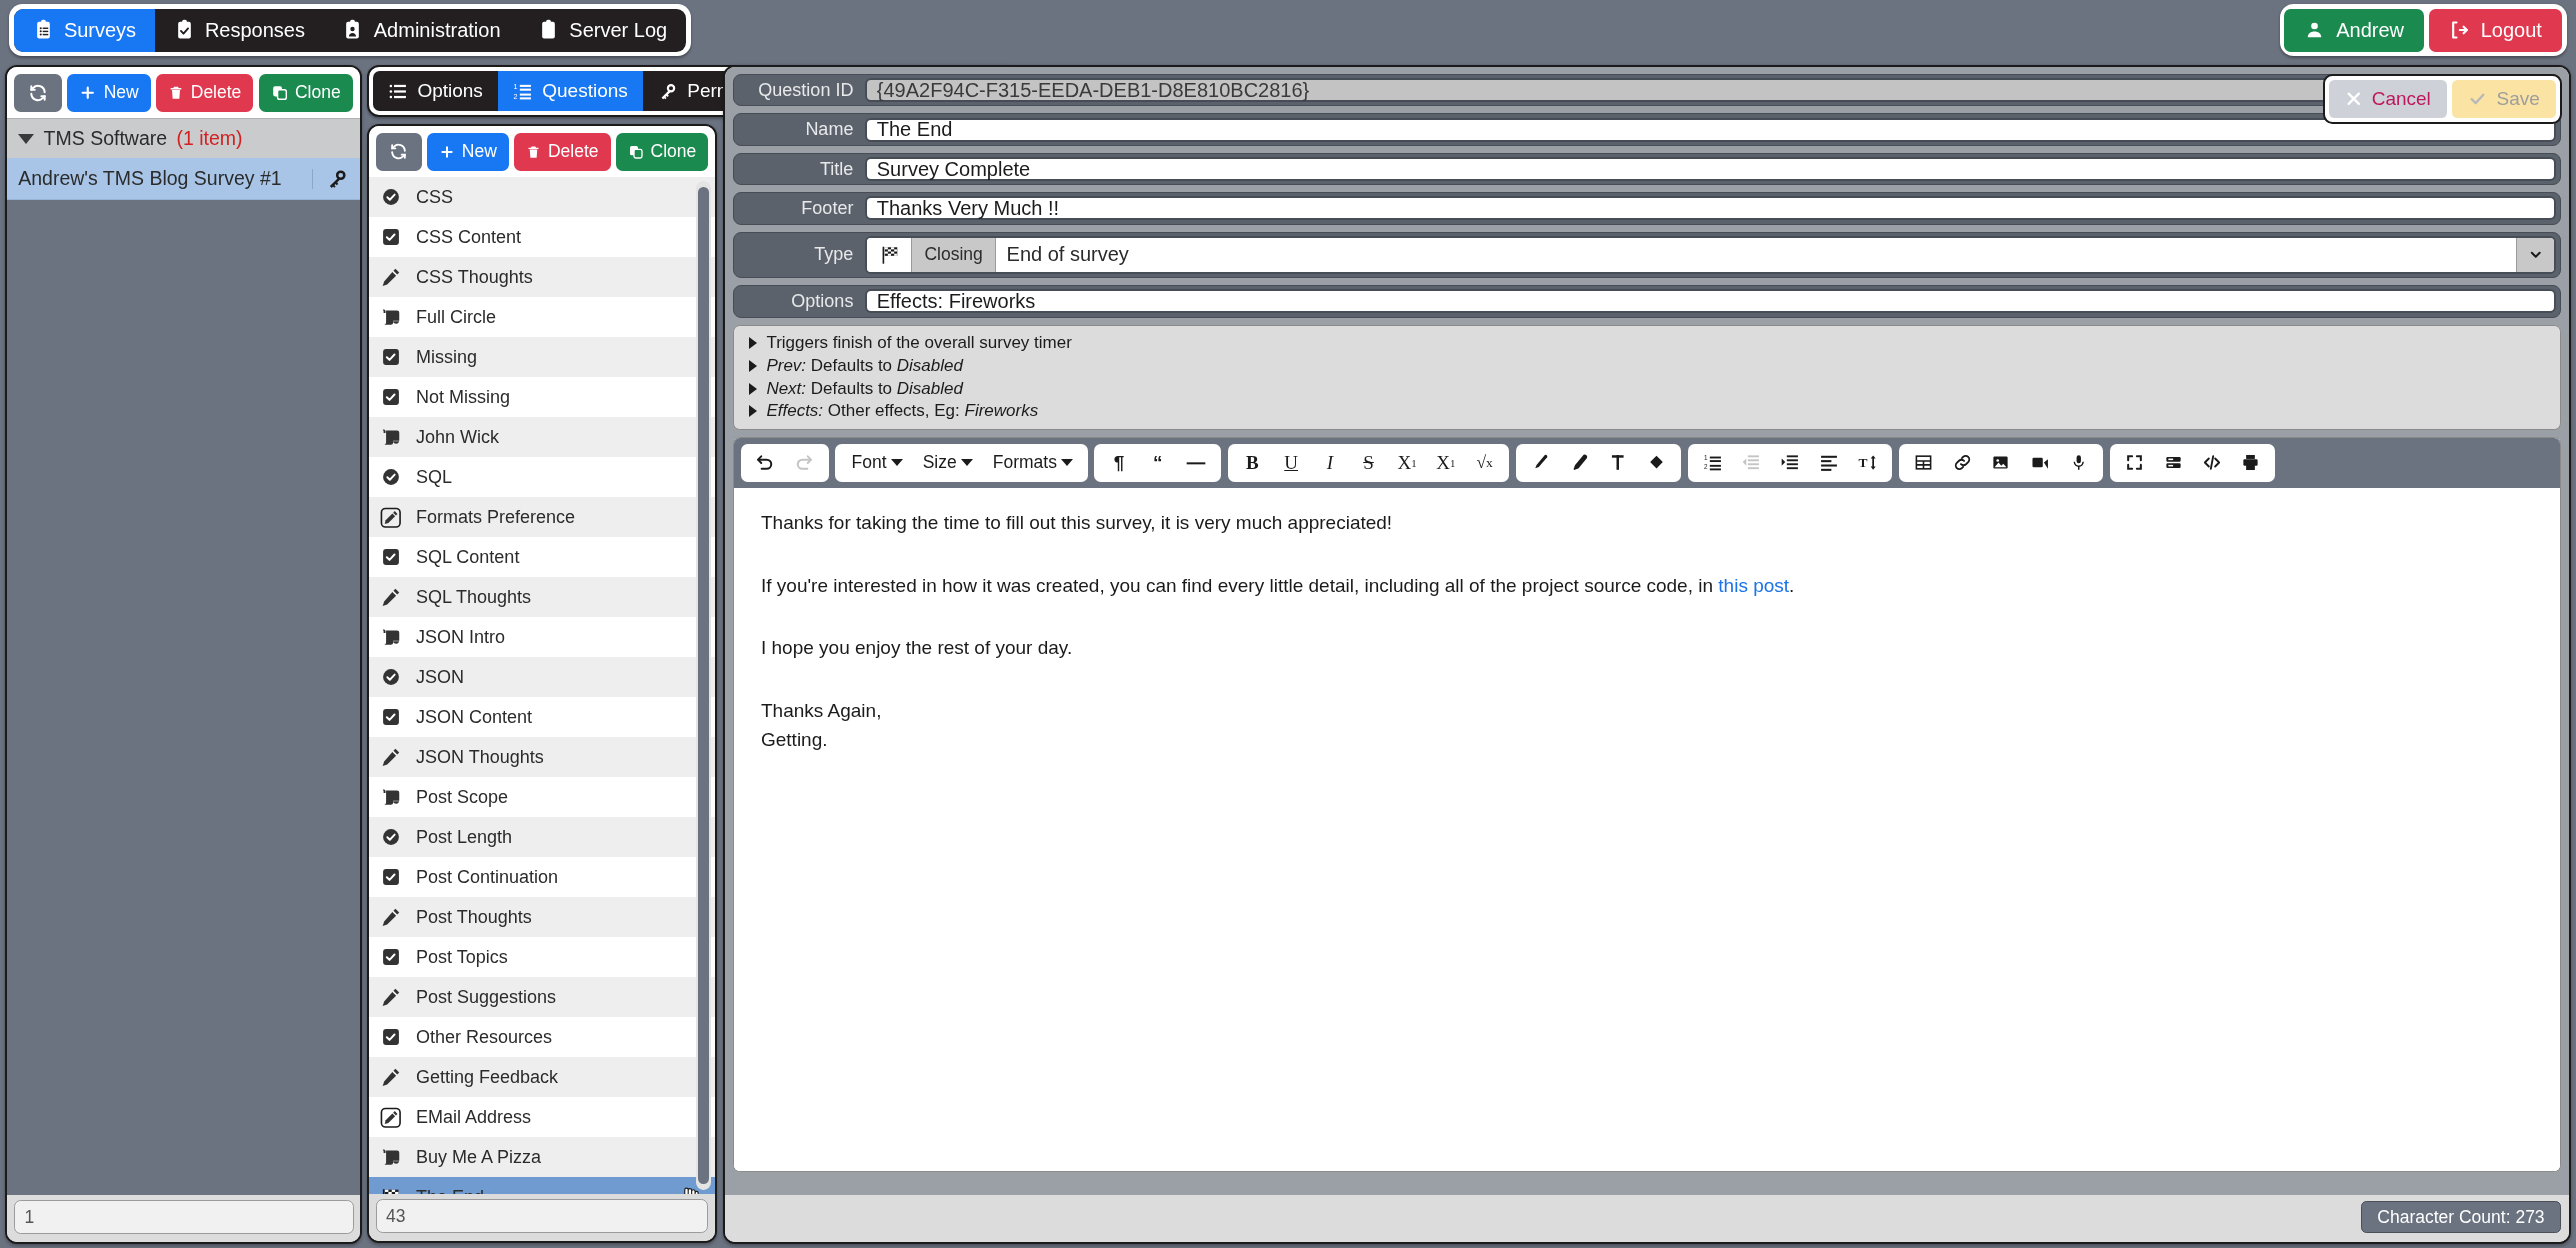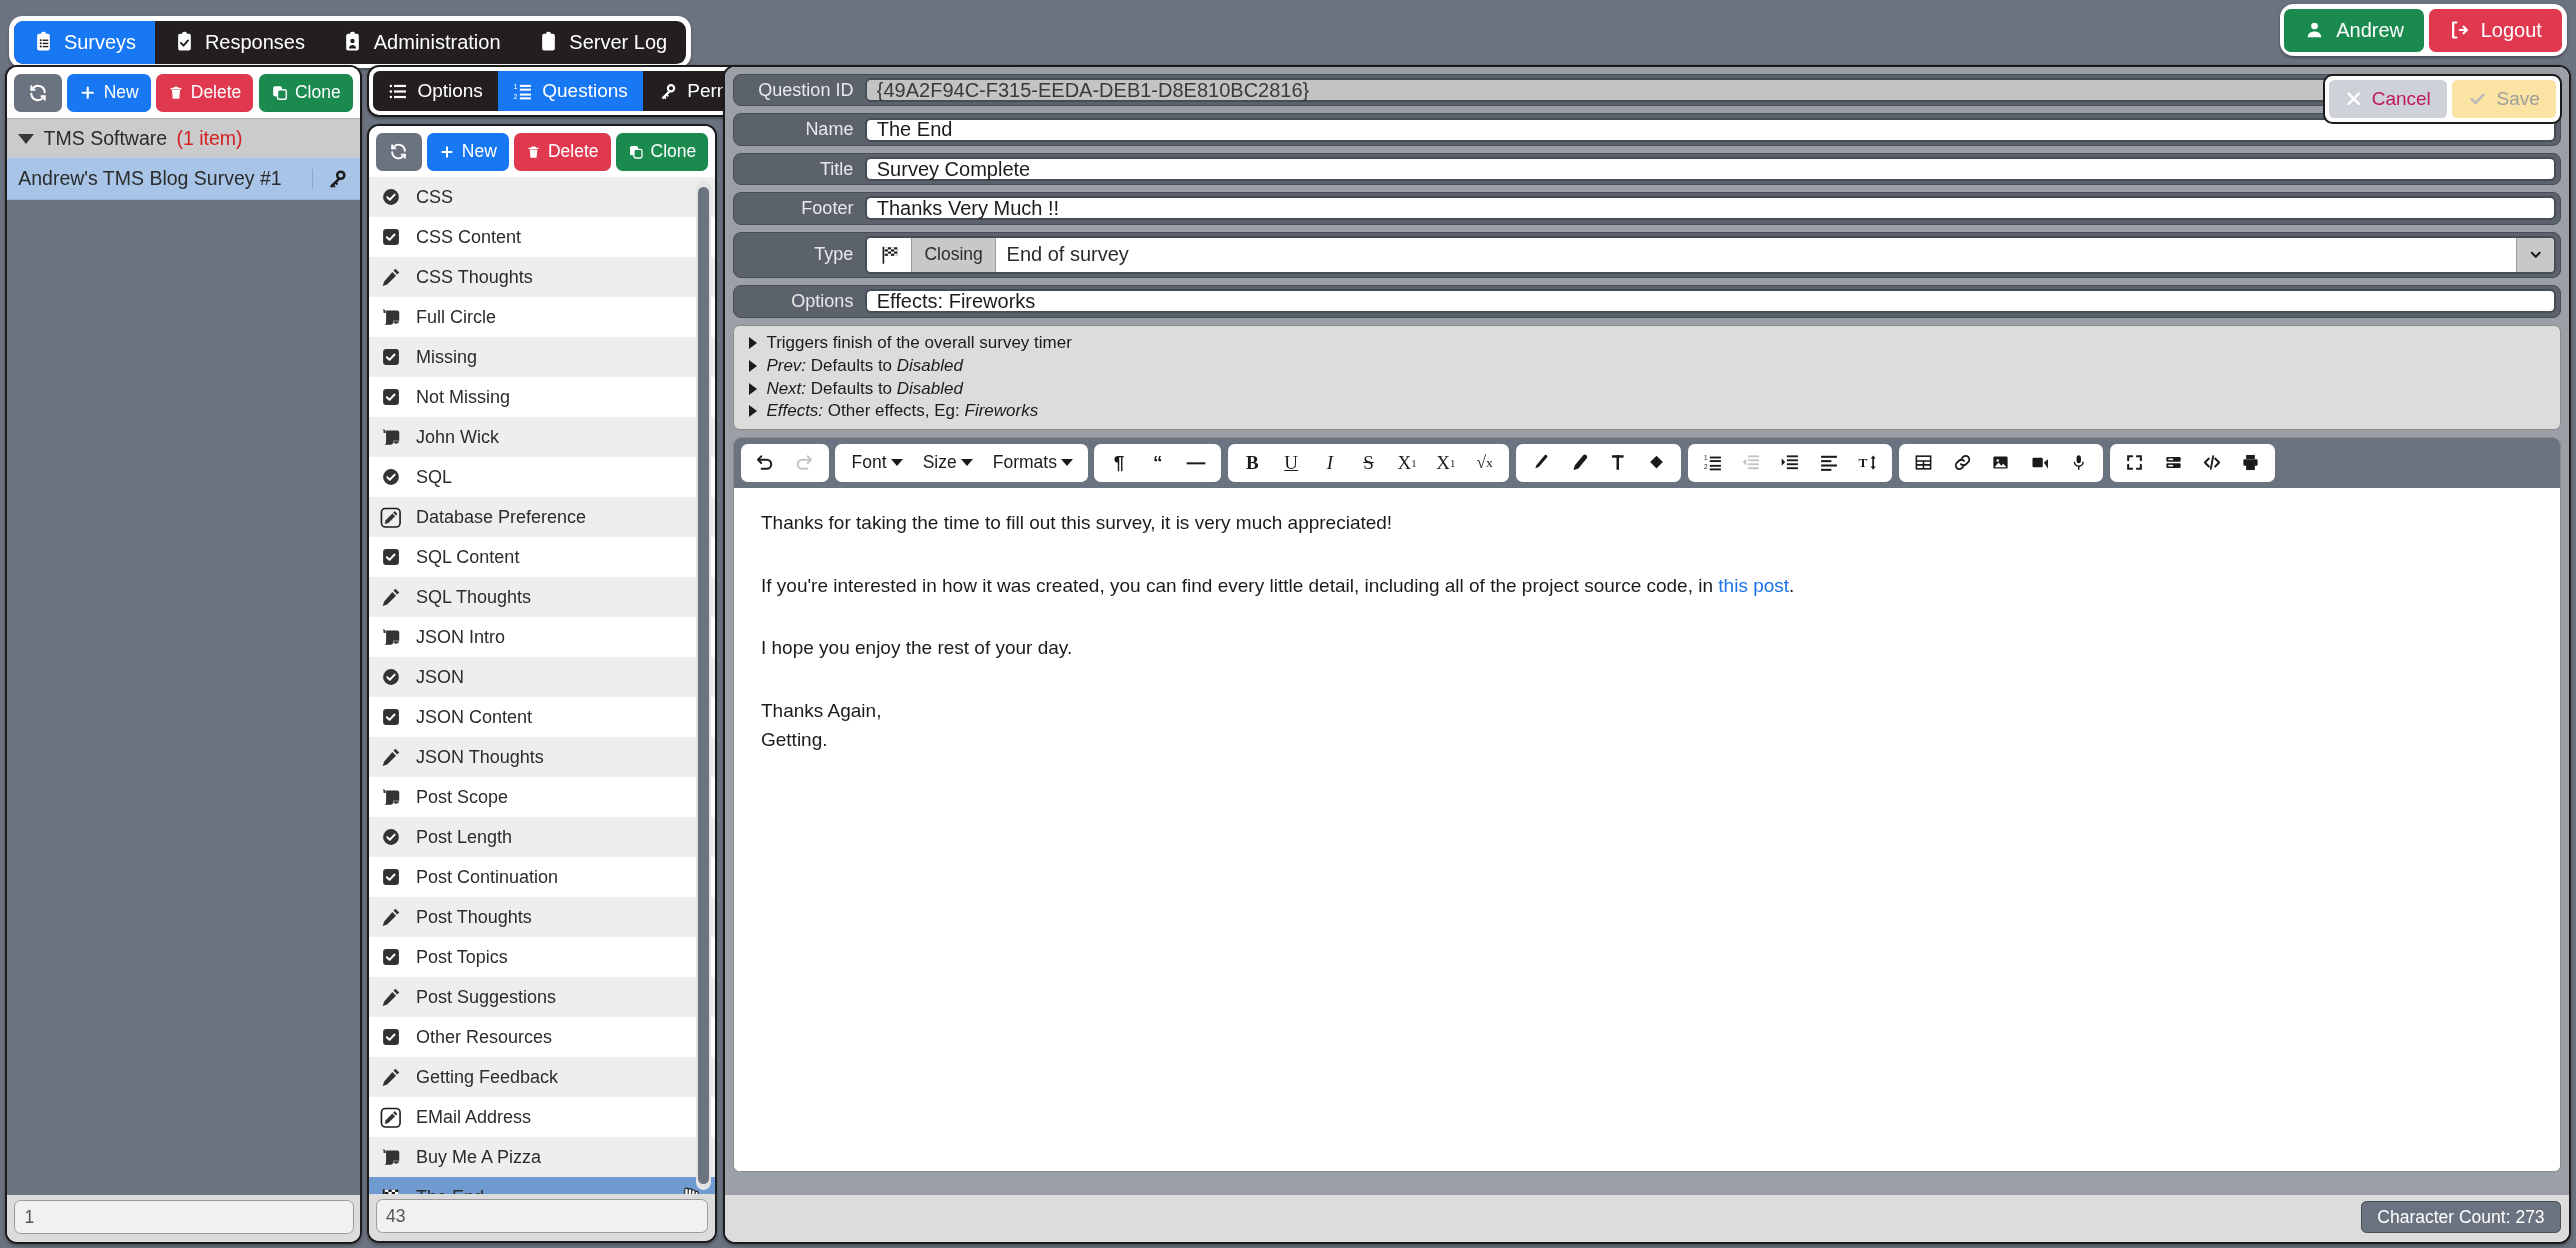--- a/index.html
+++ b/index.html
@@ -8,21 +8,21 @@
     width:2576px; height:1249px;
     background:#6b7280;
     font-family:"Liberation Sans", sans-serif;
     color:#2b2b2b;
     overflow:hidden;
   }
 
   
   .topbar { position:absolute; left:0; top:0; width:2576px; height:59px; }
   .nav-shell {
-    position:absolute; left:9.4px; top:16px; height:52px;
+    position:absolute; left:9.4px; top:4px; height:52px;
     background:#fff; border-radius:13.5px; padding:4.7px;
     display:flex; box-shadow:0 1.3px 2.7px rgba(0,0,0,.35);
   }
   .nav-inner {
     display:flex; background:#231f20; border-radius:9.4px; overflow:hidden; height:43px;
   }
   .nav-btn {
     display:flex; align-items:center; gap:10.8px;
     padding:0 19px; height:43px; color:#fff;
     font-size:20px; cursor:pointer; white-space:nowrap;
@@ -535,21 +535,21 @@
           <div class="q-row alt">
             <span class="q-ico">
               <svg xmlns="http://www.w3.org/2000/svg" width="21.5" height="21.5" viewBox="0 0 24 24">
                 <rect x="1.6" y="1.6" width="20.8" height="20.8" rx="4.5" fill="none" stroke="#1b1b1b" stroke-width="1.8"></rect>
                 <g fill="#333">
                   <path d="M16.4 4.6l3.1 3.1-1.7 1.7-3.1-3.1z"></path>
                   <path d="M13.8 7.2l3.1 3.1-7.6 7.6-4.1 1.1 1.1-4.1z"></path>
                 </g>
               </svg>
             </span>
-            <span class="q-lbl">Database Preference</span>
+            <span class="q-lbl">Formats Preference</span>
           </div>
           <div class="q-row">
             <span class="q-ico">
               <svg xmlns="http://www.w3.org/2000/svg" width="20" height="20" viewBox="0 0 24 24">
                 <rect x="2.5" y="2.5" width="19" height="19" rx="3.5" fill="#333"></rect>
                 <path d="M7 12.3l3.2 3.2 6-6.5" fill="none" stroke="#fff" stroke-width="2.4" stroke-linecap="round" stroke-linejoin="round"></path>
               </svg>
             </span>
             <span class="q-lbl">SQL Content</span>
           </div>

